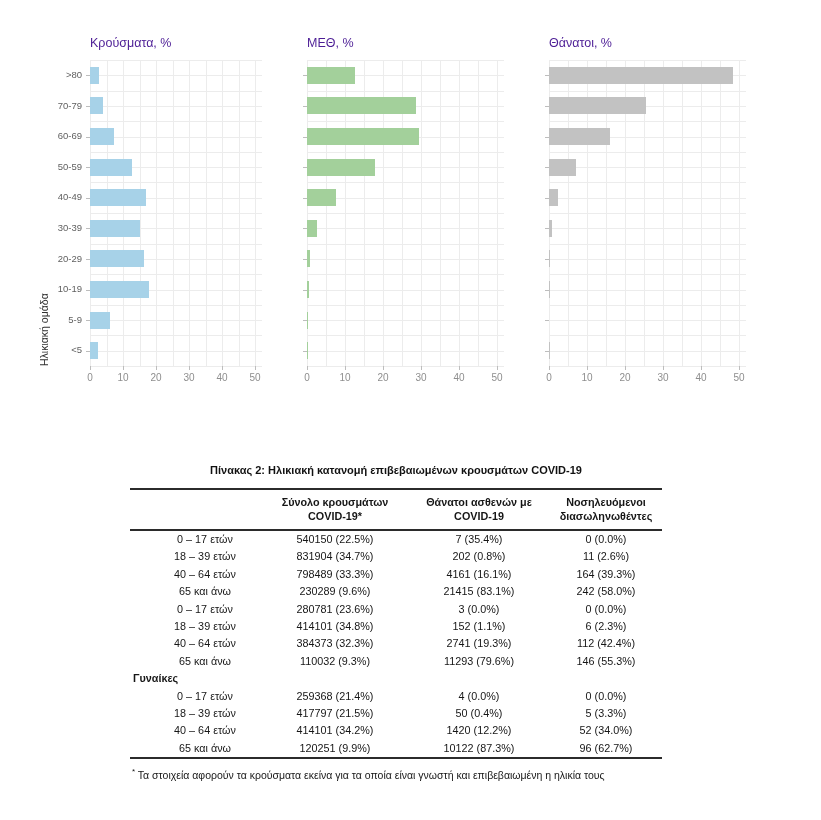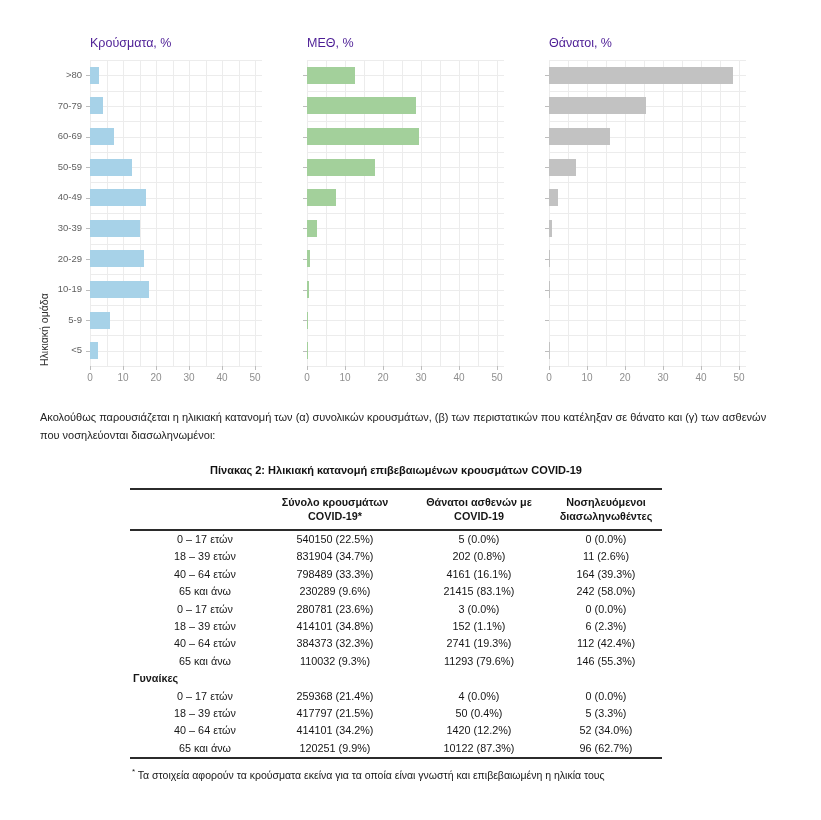--- a/index.html
+++ b/index.html
@@ -274,21 +274,20 @@
             <span style="left: 38px;">10</span>
             <span style="left: 76px;">20</span>
             <span style="left: 114px;">30</span>
             <span style="left: 152px;">40</span>
             <span style="left: 190px;">50</span>
           </div>
         </div>
       </div>
   </div>
 
-  <div class="paragraph">Ακολούθως παρουσιάζεται η ηλικιακή κατανομή των (α) συνολικών κρουσμάτων, (β) των περιστατικών που κατέληξαν σε θάνατο και (γ) των ασθενών που νοσηλεύονται διασωληνωμένοι:</div>
 
   <div class="tablewrap">
     <div class="table-title">Πίνακας 2: Ηλικιακή κατανομή επιβεβαιωμένων κρουσμάτων COVID-19</div>
     <table>
       <colgroup>
         <col style="width:132px">
           <col style="width:146px">
           <col style="width:142px">
           <col style="width:112px">
       </colgroup>
@@ -309,21 +308,21 @@
             <th>
               <div>Νοσηλευόμενοι</div>
               <div>διασωληνωθέντες</div>
             </th>
           </tr>
         </thead>
       <tbody id="tbody">
           <tr>
             <td class="lbl">0 – 17 ετών</td>
             <td class="num">540150 (22.5%)</td>
-            <td class="num">5 (0.0%)</td>
+            <td class="num">7 (35.4%)</td>
             <td class="num">0 (0.0%)</td>
           </tr>
           <tr>
             <td class="lbl">18 – 39 ετών</td>
             <td class="num">831904 (34.7%)</td>
             <td class="num">202 (0.8%)</td>
             <td class="num">11 (2.6%)</td>
           </tr>
           <tr>
             <td class="lbl">40 – 64 ετών</td>

